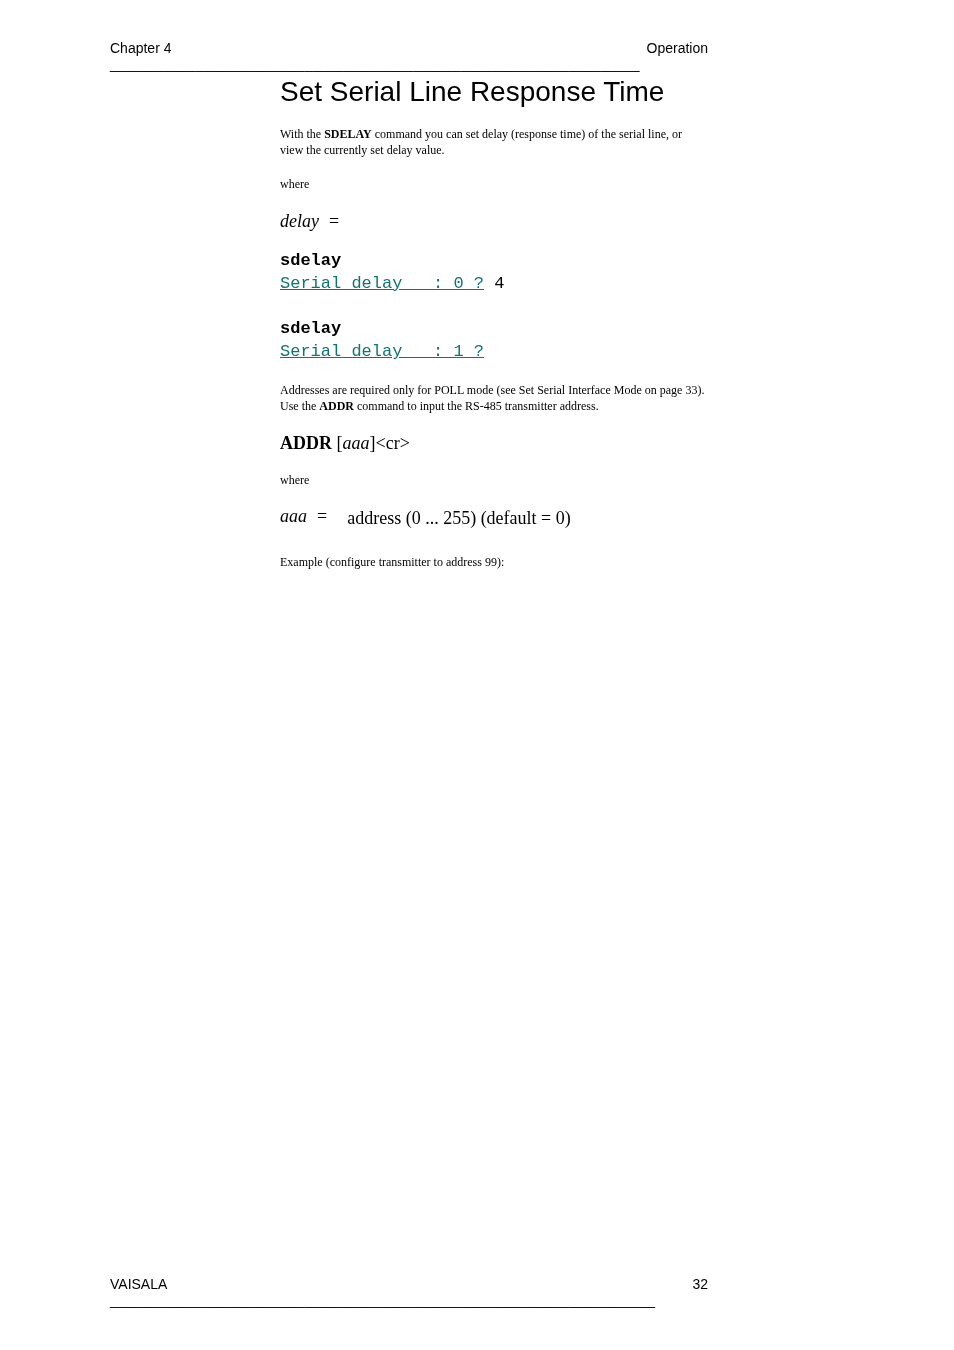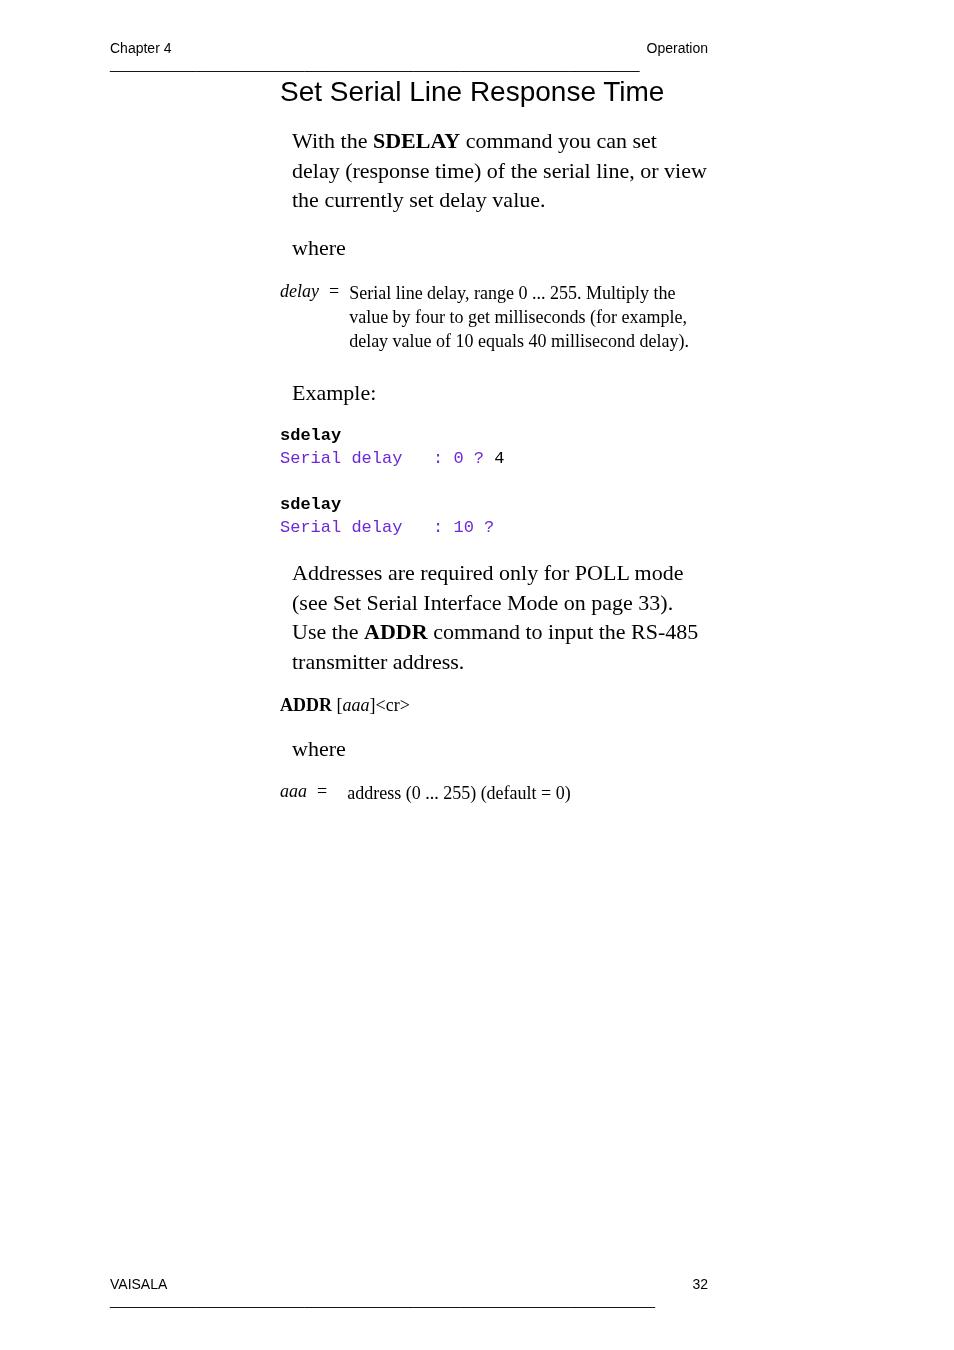--- a/index.html
+++ b/index.html
@@ -27,23 +27,23 @@
   .content {
     padding-left: 170px;
   }
   h2 {
     font-family: Arial, Helvetica, sans-serif;
     font-size: 28px;
     font-weight: normal;
     margin: 0 0 18px 0;
   }
   p.body {
-    font-size: 22px;
+    font-size: 12px;
     line-height: 1.35;
-    margin: 0 0 18px 12px;
+    margin: 0 0 18px 0;
   }
   .syntax {
     font-size: 18px;
     margin: 0 0 18px 0;
   }
   .def-row {
     display: flex;
     font-size: 18px;
     margin: 0 0 18px 0;
   }
@@ -59,21 +59,21 @@
     line-height: 1.35;
   }
   pre.code {
     font-family: "Courier New", Courier, monospace;
     font-size: 17px;
     margin: 0 0 18px 0;
     white-space: pre;
     line-height: 1.35;
   }
   pre.code .bold { font-weight: bold; }
-  pre.code .grey { color: #6d28d9; }
+  pre.code .grey { color: #0f766e; text-decoration: underline; }
   .sec2 { margin-top: 28px; }
   .footer {
     position: absolute;
     bottom: 42px;
     left: 110px;
     right: 110px;
   }
   .footer-row {
     display: flex;
     justify-content: space-between;
@@ -98,48 +98,47 @@
     <p class="body">
       <span>With the </span><b>SDELAY</b><span> command you can set delay (response time) of the serial line, or view the currently set delay value.</span>
     </p>
 
 
     <p class="body">where</p>
 
     <div class="def-row">
       <span class="def-term">delay</span>
       <span class="def-sep">=</span>
-      <span class="def-text">Serial line delay, range 0 ... 255. Multiply the value by four to get milliseconds (for example, delay value of 10 equals 40 millisecond delay).</span>
     </div>
 
-    <p class="body" style="margin-top:24px">Example:</p>
 
 <pre class="code"><span class="bold">sdelay</span>
 <span class="grey">Serial delay   : 0 ?</span><span> 4</span>
 
 <span class="bold">sdelay</span>
-<span class="grey">Serial delay   : 10 ?</span></pre>
+<span class="grey">Serial delay   : 1 ?</span></pre>
 
 
     <p class="body">
       <span>Addresses are required only for POLL mode (see Set Serial Interface Mode on page 33). Use the </span><b>ADDR</b><span> command to input the RS-485 transmitter address.</span>
     </p>
 
     <p class="syntax">
       <b>ADDR</b><span> [</span><i>aaa</i><span>]&lt;cr&gt;</span>
     </p>
 
     <p class="body">where</p>
 
     <div class="def-row">
       <span class="def-term">aaa</span>
       <span class="def-sep"> =</span>
       <span class="def-text" style="padding-left:10px">address (0 ... 255) (default = 0)</span>
     </div>
 
+    <p class="body" style="margin-top:24px">Example (configure transmitter to address 99):</p>
 
 
   </div>
 
   <div class="footer">
     <div class="footer-row">
       <span>VAISALA ______________________________________________________________________</span>
       <span>32</span>
     </div>
   </div>

